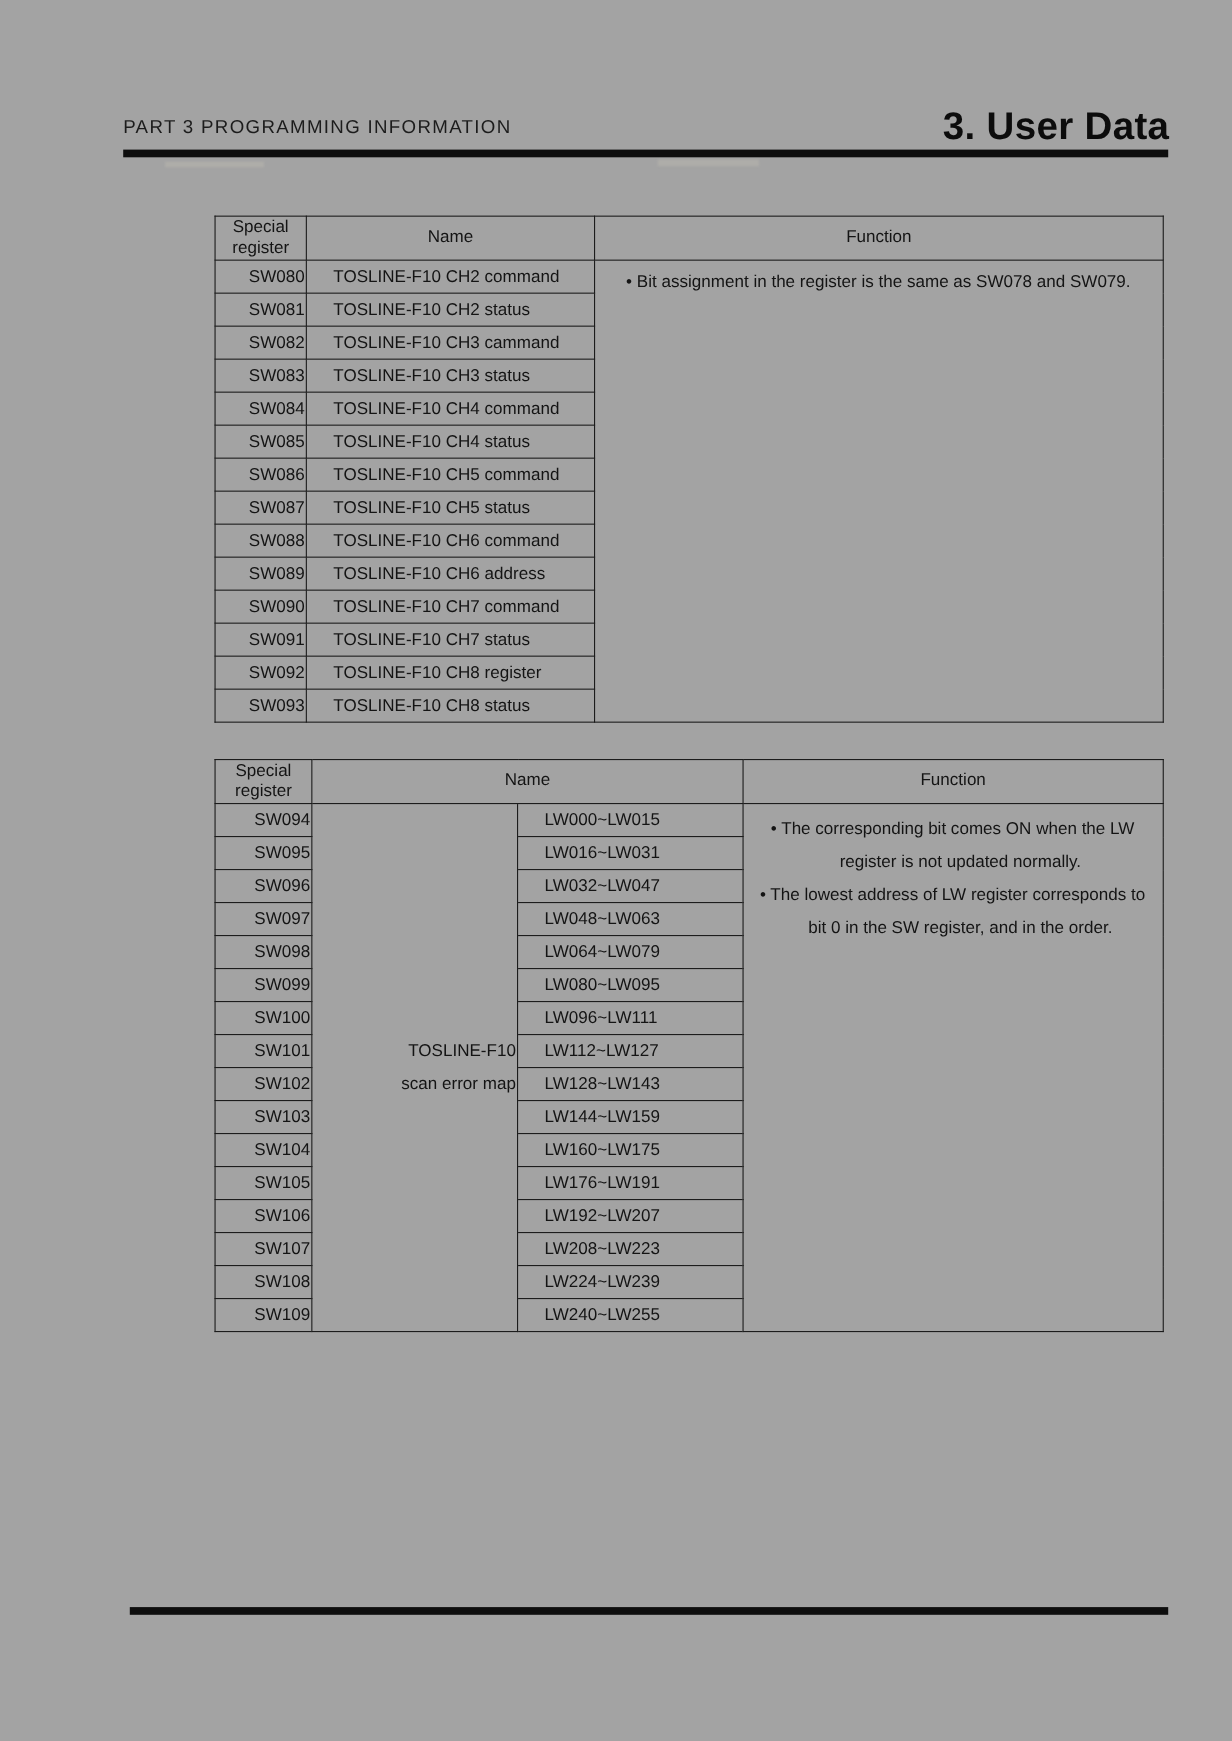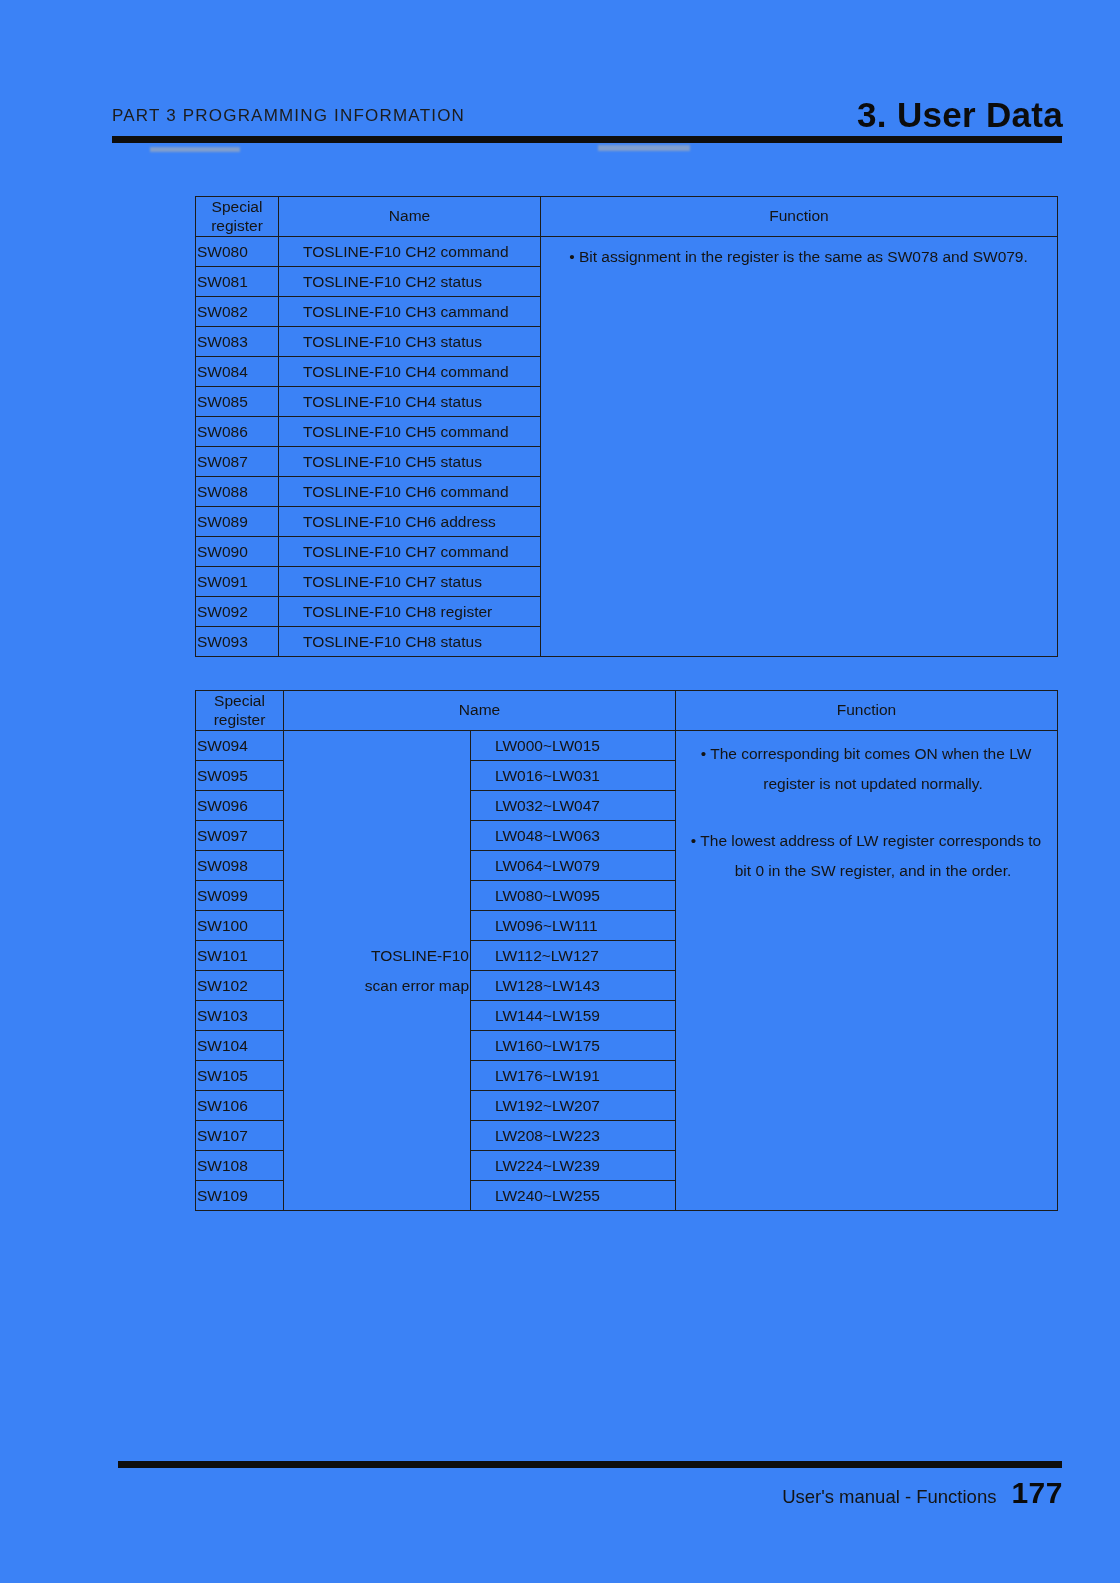--- a/index.html
+++ b/index.html
@@ -6,21 +6,21 @@
   html, body { margin: 0; padding: 0; }
   body {
     width: 1120px; height: 1583px;
     background: #eceae6;
     font-family: "Liberation Sans", sans-serif;
     color: #161616;
     position: relative;
   }
   .page {
     position: absolute; inset: 0;
-    background: #3b82f6;
+    background: #a3a3a3;
   }
 
   
   .header-left {
     position: absolute; left: 112px; top: 106px;
     font-size: 17px; letter-spacing: 1.2px; color: #1c1c1c;
   }
   .header-right {
     position: absolute; right: 57px; top: 95px;
     font-size: 35px; font-weight: bold; letter-spacing: 0.3px; color: #0c0c0c;
@@ -45,29 +45,29 @@
   .tbl th, .tbl td {
     border: 1.6px solid #1c1c1c;
     font-size: 15.5px;
     font-weight: normal;
     color: #141414;
     overflow: hidden;
   }
   .tbl thead tr { height: 32px; }
   .tbl tbody tr { height: 30px; }
   .tbl th { text-align: center; line-height: 1.2; }
-  .cell-reg { text-align: left; }
+  .cell-reg { text-align: right; }
   .cell-name, .cell-range { text-align: left; padding-left: 24px; }
   .cell-func {
     vertical-align: top; text-align: center;
     padding: 8px 10px 8px 9px;
   }
   .note { margin: 0; padding-left: 14px; text-indent: -14px; line-height: 24px; }
   .note.t2 { line-height: 30px; }
-  .note.gap { margin-top: 27px; }
+  .note.gap { }
   .cell-namelabel {
     vertical-align: middle; text-align: right;
     padding-left: 10px; line-height: 30px;
   }
 
   #table1 { left: 195px; top: 196px; width: 862px; }
   #table2 { left: 195px; top: 690px; width: 862px; }
 
   
   .footer-rule {
@@ -252,18 +252,14 @@
         <td class="cell-range">LW224~LW239</td>
       </tr>
       <tr>
         <td class="cell-reg">SW109</td>
         <td class="cell-range">LW240~LW255</td>
       </tr>
     </tbody>
   </table>
 
   <div class="footer-rule"></div>
-  <div class="footer-text">
-    <span class="footer-label">User's manual - Functions</span>
-    <span class="footer-page">177</span>
-  </div>
 
 </div>
 
 </body></html>

